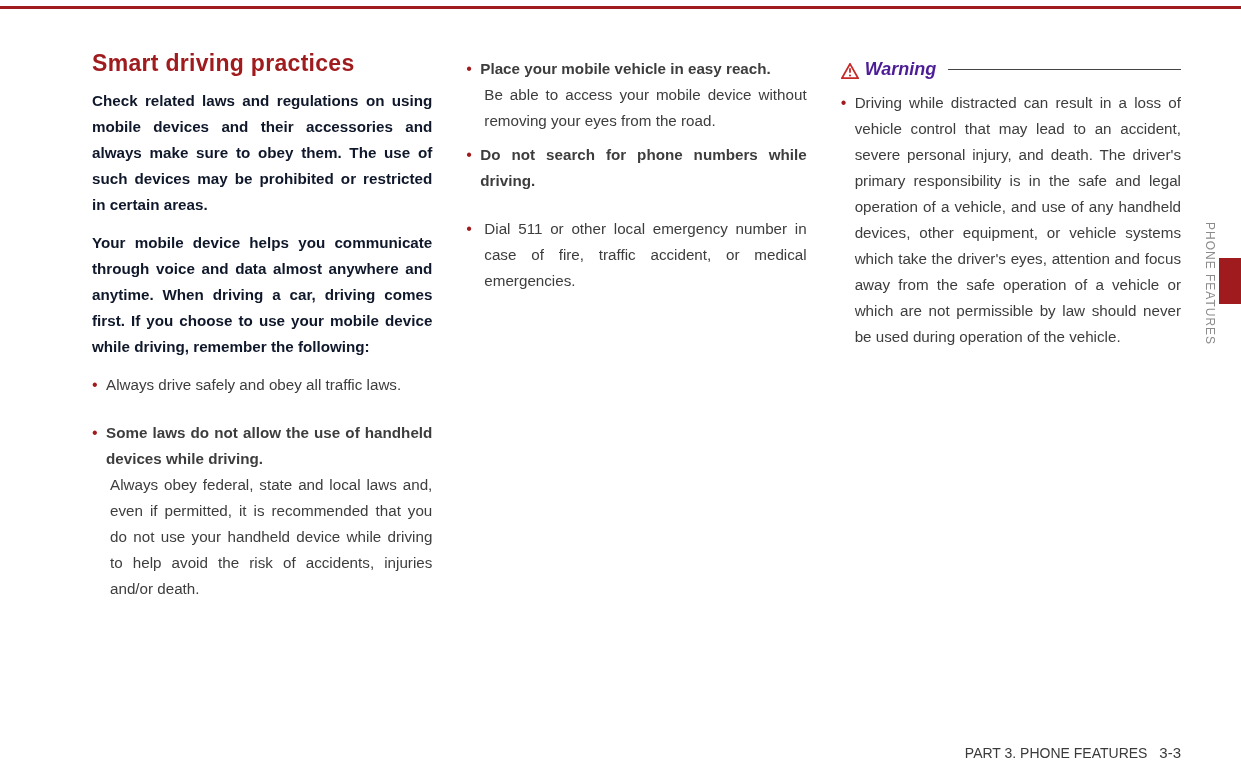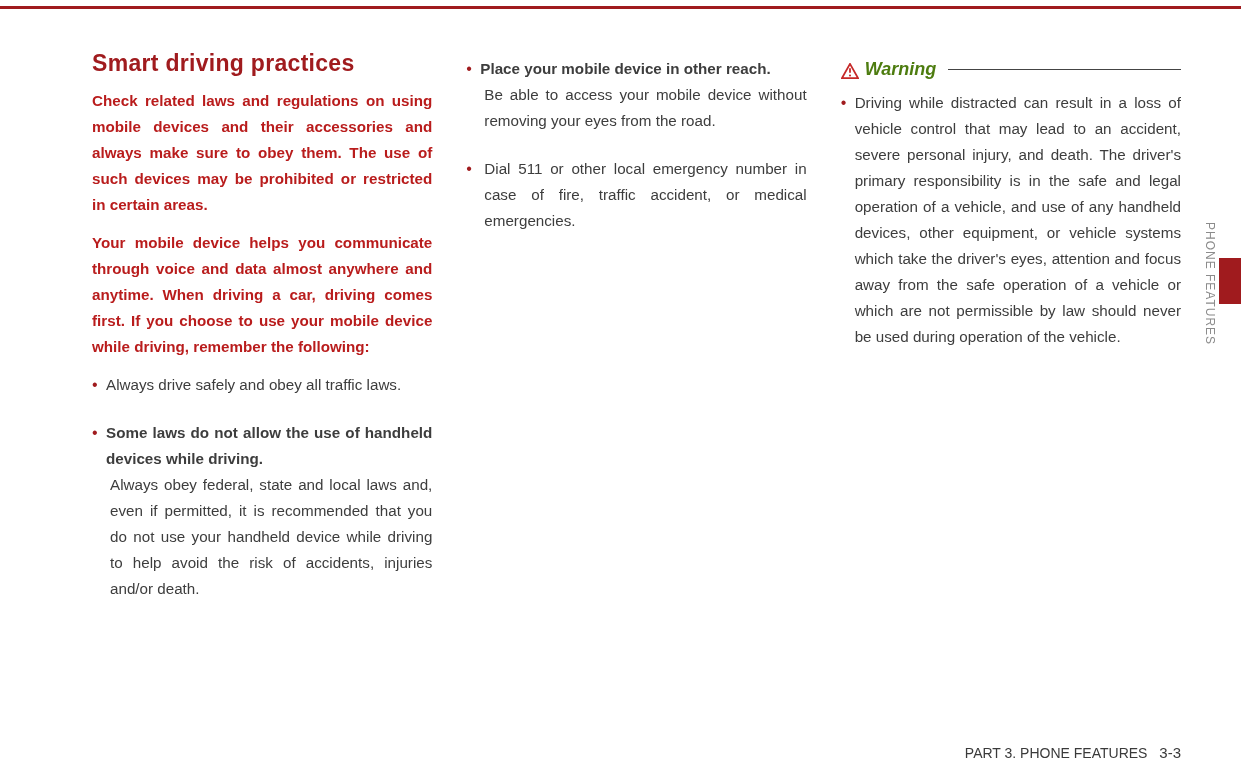--- a/index.html
+++ b/index.html
@@ -57,21 +57,21 @@
     font-family: "Trebuchet MS", "Arial", sans-serif;
     font-size: 23px;
     color: #a01b1e;
     font-weight: bold;
     margin-bottom: 12px;
     letter-spacing: 0.3px;
   }
   .intro {
     font-weight: bold;
     text-align: justify;
-    color: #b91c1c;
+    color: #0f172a;
     margin-bottom: 12px;
   }
   .bullet {
     position: relative;
     padding-left: 14px;
     margin-bottom: 8px;
     text-align: justify;
   }
   .bullet::before {
     content: "•";
@@ -100,21 +100,21 @@
   .warning-header .line {
     flex: 1;
     height: 1px;
     background: #444;
     margin-left: 6px;
   }
   .warning-title {
     font-style: italic;
     font-weight: bold;
     font-size: 18px;
-    color: #4d7c0f;
+    color: #4c1d95;
   }
   .warn-icon {
     width: 18px;
     height: 16px;
     display: inline-block;
   }
   .footer {
     position: absolute;
     bottom: 16px;
     right: 60px;
@@ -145,22 +145,25 @@
     </div>
     <div class="spacer"></div>
     <div class="bullet">
       <span class="bold-lead">Some laws do not allow the use of hand­held devices while driving.</span>
       <span class="sub">Always obey federal, state and local laws and, even if permitted, it is recommended that you do not use your handheld device while driving to help avoid the risk of acci­dents, injuries and/or death.</span>
     </div>
   </div>
 
   <div class="col" style="padding-top:6px;">
     <div class="bullet">
-      <span class="bold-lead">Place your mobile device in other reach.</span>
+      <span class="bold-lead">Place your mobile vehicle in easy reach.</span>
       <span class="sub">Be able to access your mobile device with­out removing your eyes from the road.</span>
+    </div>
+    <div class="bullet">
+      <span class="bold-lead">Do not search for phone numbers while driving.</span>
     </div>
     <div class="spacer"></div>
     <div class="bullet">
       <span class="sub">Dial 511 or other local emergency number in case of fire, traffic accident, or medical emergencies.</span>
     </div>
   </div>
 
   <div class="col" style="padding-top:6px;">
     <div class="warning-header">
       <span class="warn-icon">

